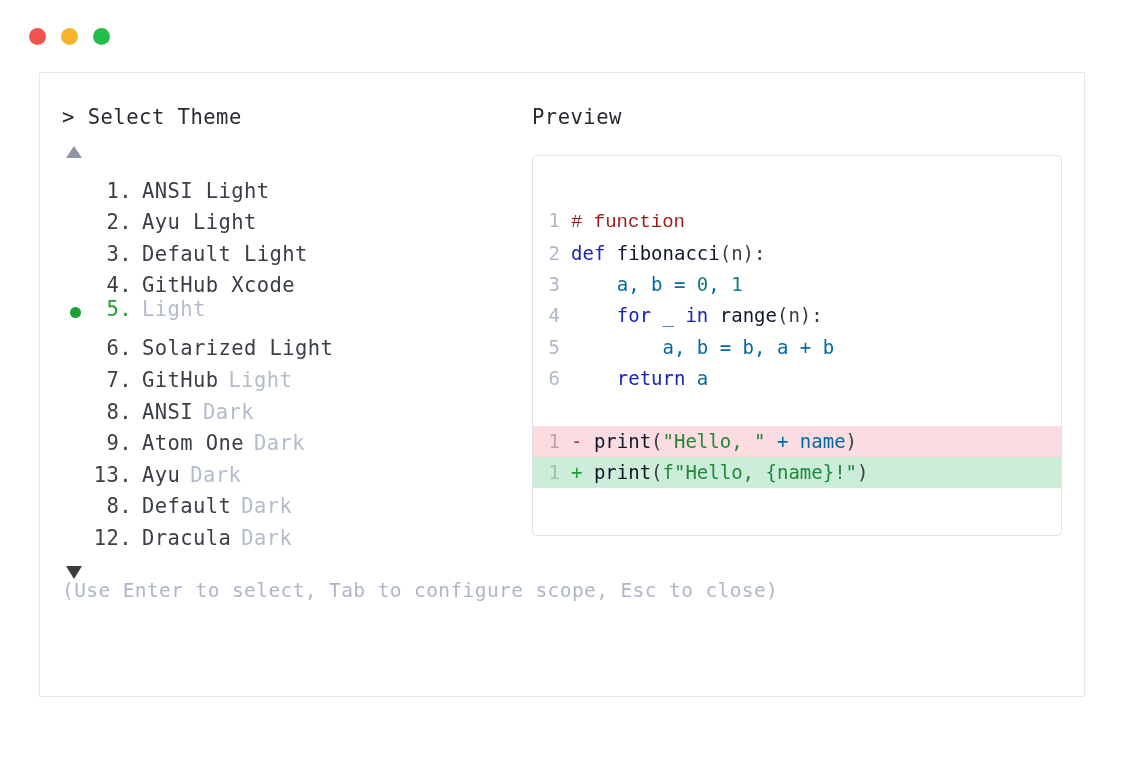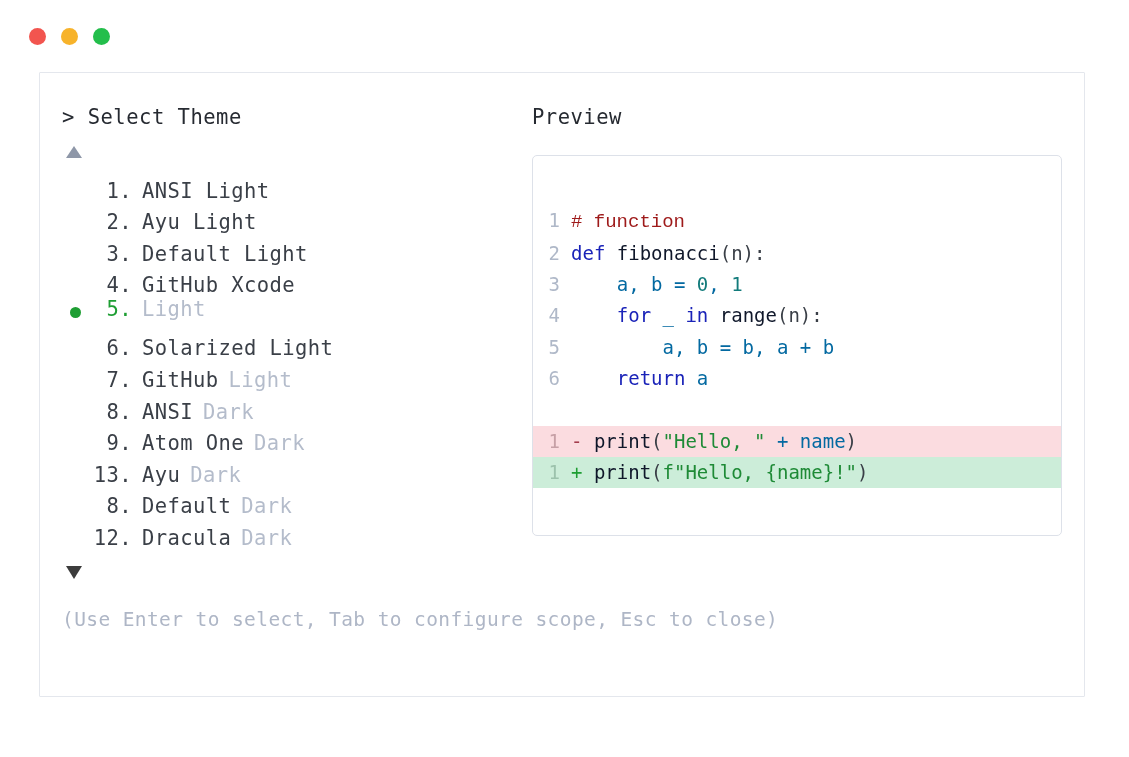--- a/index.html
+++ b/index.html
@@ -152,21 +152,20 @@
   .t-kw   { color: #1A23B8; }
   .t-fn   { color: #0f172a; }
   .t-num  { color: #127B7B; }
   .t-str  { color: #1E8A36; }
   .t-txt  { color: #0369a1; }
   .t-punc { color: #3A3F47; }
 
   
   .footer-area { padding: 0 22px; }
   .hint {
-    margin-top: 29px;
     font-size: 19.5px;
     color: #AEB6C6;
     letter-spacing: 0.4px;
     white-space: pre;
   }
 </style>
 </head>
 <body>
 
 <div class="titlebar">

